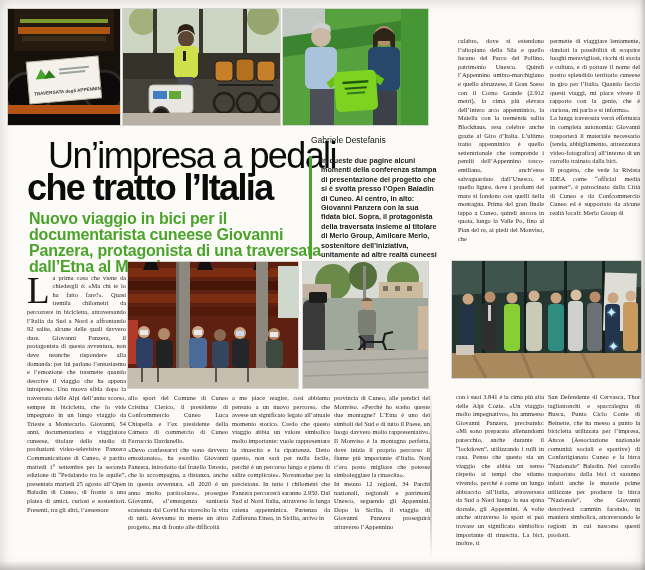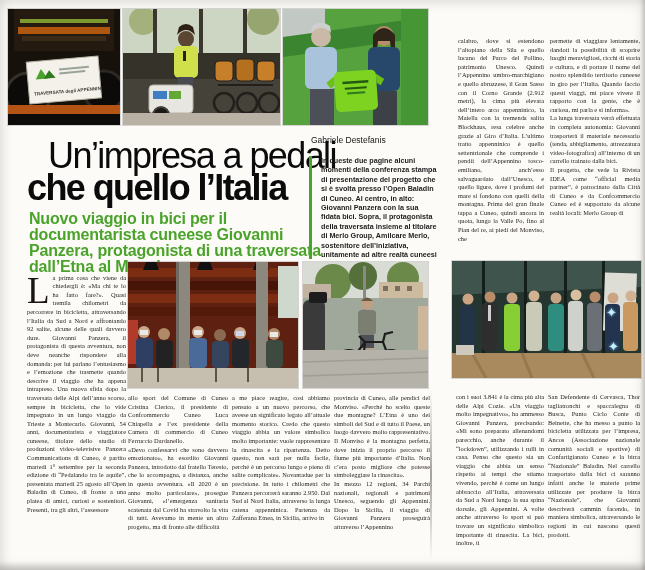--- a/index.html
+++ b/index.html
@@ -120,21 +120,21 @@
         <path d="M94 66 l8 6 l-4 6 l-4 -3 Z" fill="#6cc015"></path>
         <rect x="60" y="72" width="26" height="2.5" fill="#215a10"></rect>
         <rect x="62" y="78" width="22" height="2" fill="#215a10"></rect>
         <rect x="64" y="83" width="18" height="2" fill="#2e7a1e"></rect>
       </g>
     </svg>
   </div>
 
   <div class="headline">
     <div class="l1">Un’impresa a pedali</div>
-    <div class="l2">che quello l’Italia</div>
+    <div class="l2">che tratto l’Italia</div>
   </div>
 
   <div class="standfirst">Nuovo viaggio in bici per il documentarista cuneese Giovanni Panzera, protagonista di una traversata dall’Etna al Monviso</div>
 
   <div class="byline">Gabriele Destefanis</div>
 
   <div class="caption">In queste due pagine alcuni momenti della conferenza stampa di presentazione del progetto che si è svolta presso l’Open Baladin di Cuneo. Al centro, in alto: Giovanni Panzera con la sua fidata bici. Sopra, il protagonista della traversata insieme al titolare di Merlo Group, Amilcare Merlo, sostenitore dell’iniziativa, unitamente ad altre realtà cuneesi</div>
 
   <div class="micro" style="left:27px;top:265px;width:99px;height:292px;">
     <span class="dropcap">L</span><span>a prima cosa che viene da chiedergli è: «Ma chi te lo ha fatto fare?». Quasi tremila chilometri da percorrere in bicicletta, attraversando l’Italia da Sud a Nord e affrontando 92 salite, alcune delle quali davvero dure. Giovanni Panzera, il protagonista di questa avventura, non deve neanche rispondere alla domanda: per lui parlano l’entusiasmo e l’emozione che trasmette quando descrive il viaggio che ha appena intrapreso. Una nuova sfida dopo la traversata delle Alpi dell’anno scorso, sempre in bicicletta, che lo vide impegnato in un lungo viaggio da Trieste a Montecarlo. Giovanni, 54 anni, documentarista e viaggiatore cuneese, titolare dello studio di produzioni video-televisive Panzera Communications di Cuneo, è partito martedì 1° settembre per la seconda edizione di “Pedalando tra le aquile”, presentata martedì 25 agosto all’Open Baladin di Cuneo, di fronte a una platea di amici, curiosi e sostenitori. Presenti, tra gli altri, l’assessore</span>

